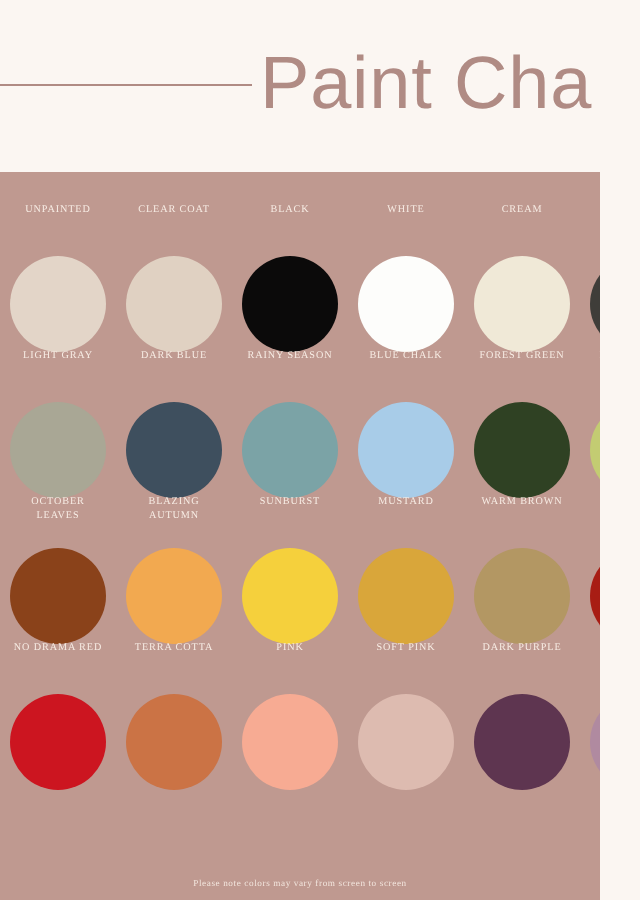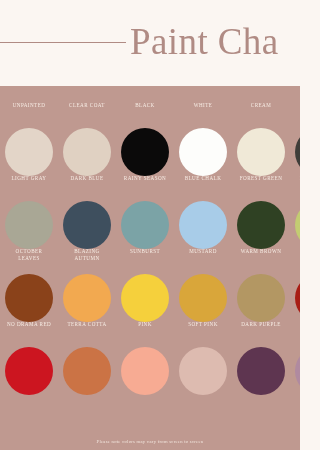--- a/index.html
+++ b/index.html
@@ -38,21 +38,21 @@
     top: 42px;
     width: 126px;
     height: 1px;
     background: #b08b84;
   }
   .header-title {
     position: absolute;
     left: 130px;
     top: 16px;
     white-space: nowrap;
-    font-family: Liberation Serif, serif;
+    font-family: Liberation Sans, sans-serif;
     font-size: 37px;
     font-weight: 400;
     letter-spacing: 0.4px;
     color: #b08b84;
     line-height: 52px;
   }
 
   
   .board {
     position: absolute;

